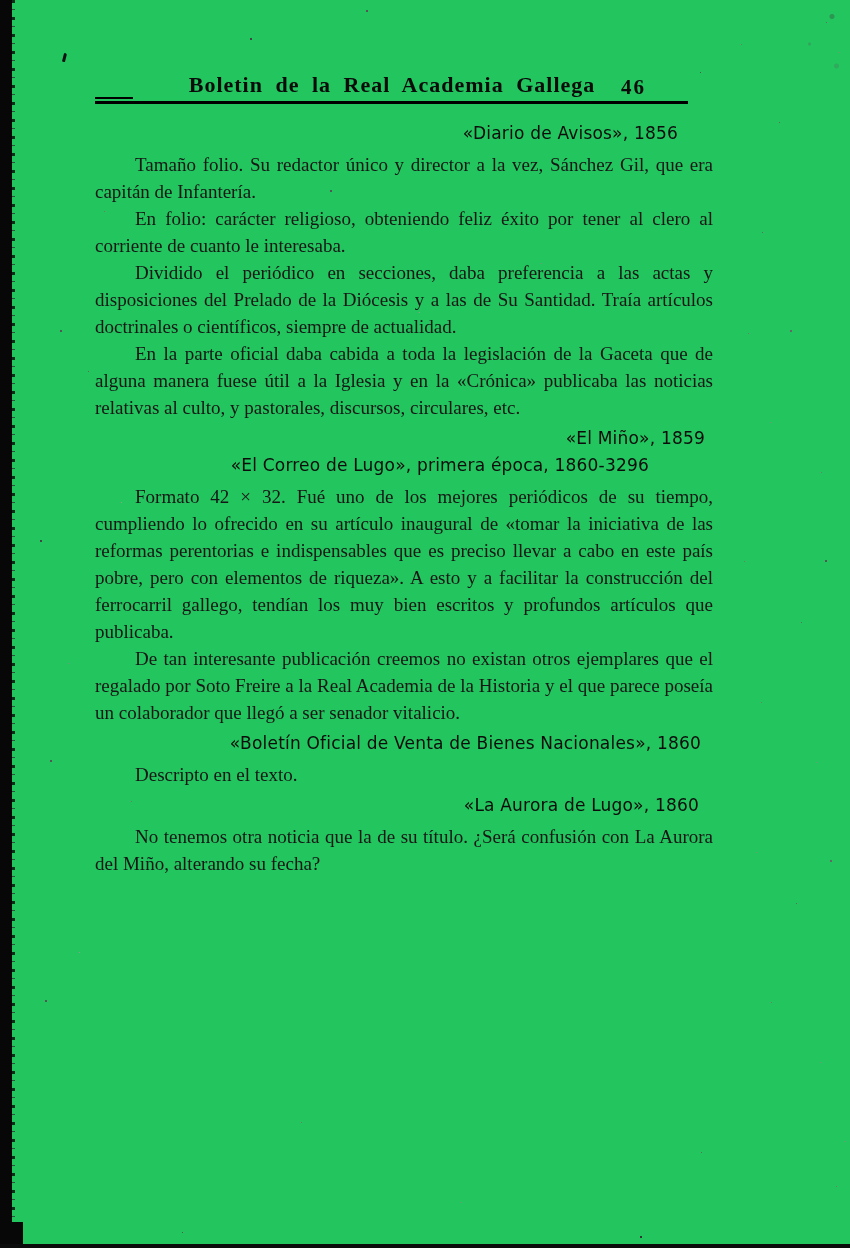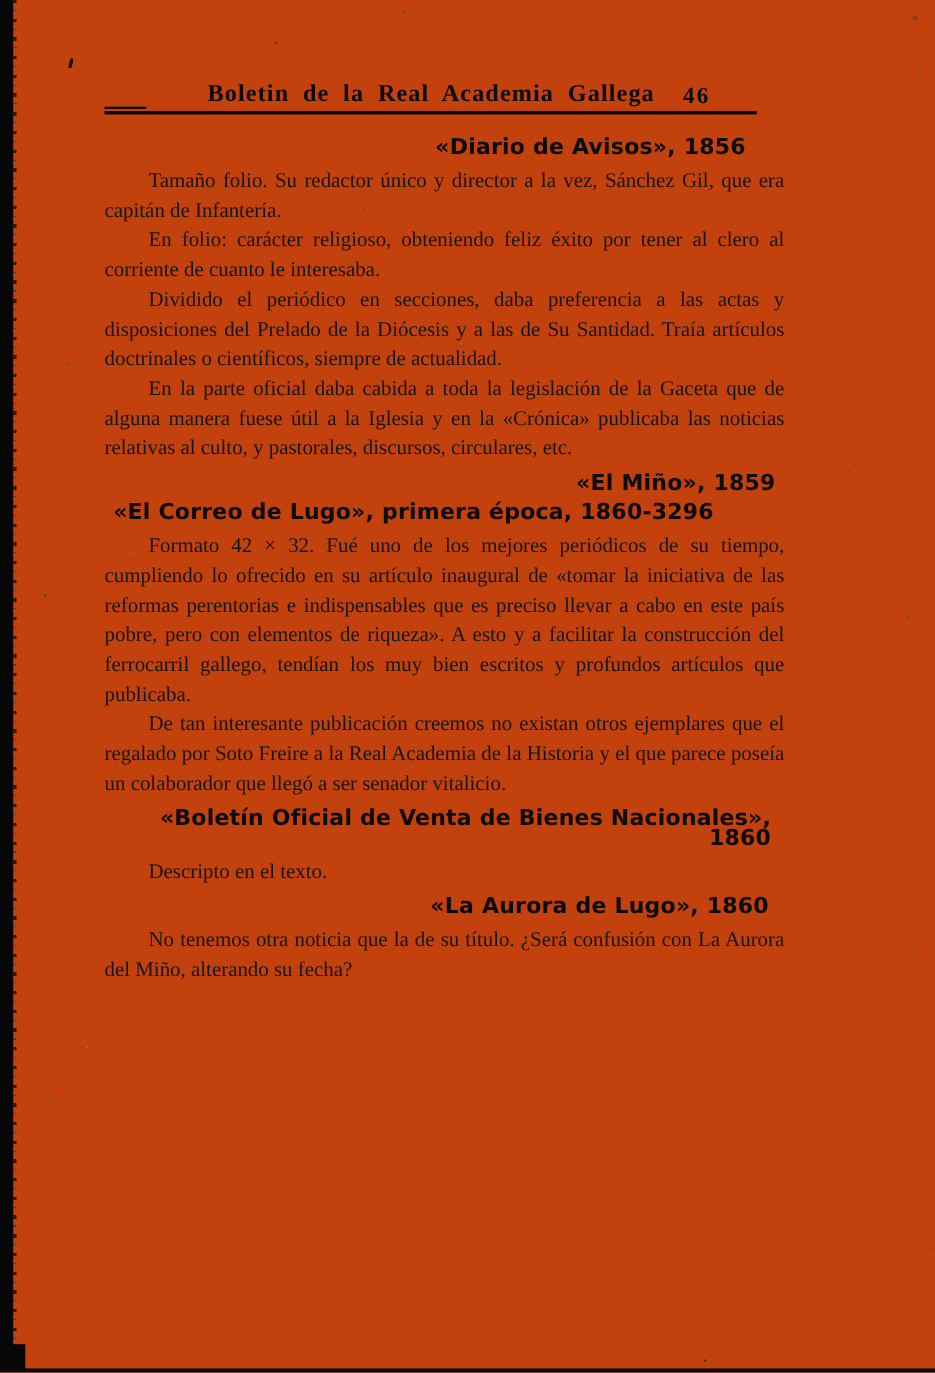--- a/index.html
+++ b/index.html
@@ -1,18 +1,18 @@
 <!DOCTYPE html>
 <html lang="es"><head>
 <meta charset="utf-8">
 <style>
   html,body { margin:0; padding:0; background:#d9d9d9; }
   .page {
     position:relative; width:850px; height:1248px;
-    background:#c2410c; overflow:hidden;
+    background:#22c55e; overflow:hidden;
     font-family:"Liberation Serif", serif;
   }
   
   .binding-bar { position:absolute; left:0; top:0; width:12px; height:1246px; background:#070707; }
   .binding-bar-edge { position:absolute; left:12px; top:0; width:3px; height:1246px;
     background:repeating-linear-gradient(to bottom,#070707 0 3px, transparent 3px 9px, #333 9px 10px, transparent 10px 17px); opacity:.8; }
   .bottom-blob { position:absolute; left:0; top:1222px; width:23px; height:24px; background:#070707; }
   .bottom-edge { position:absolute; left:0; top:1244px; width:850px; height:4px; background:#0b0b0b; }
   .corner-smudge { position:absolute; right:0; top:0; width:90px; height:110px;
     background:radial-gradient(circle at 80% 15%, rgba(60,60,60,.35) 0 2px, transparent 3px),
@@ -35,21 +35,21 @@
       45px 1000px #555, 640px 1236px #333, 366px 10px #555; }
   
   .journal-title { position:absolute; top:72px; left:95px; width:594px; text-align:center;
     font-weight:bold; font-size:22px; letter-spacing:1px; word-spacing:6px; color:#0b0b0b; }
   .page-number { position:absolute; top:75px; left:621px; font-weight:bold; font-size:21px;
     letter-spacing:2px; color:#0b0b0b; }
   .header-rule { position:absolute; top:101px; left:95px; width:593px; height:3px; background:#000; }
   .header-rule-dash { position:absolute; top:97px; left:95px; width:38px; height:2px; background:#000; }
   
   .page-body { position:absolute; top:116px; left:95px; width:618px; color:#161616; }
-  .entry-heading { font-family:"DejaVu Sans", sans-serif; font-weight:bold; font-size:20px;
+  .entry-heading { font-family:"DejaVu Sans", sans-serif; font-weight:normal; font-size:17px;
     line-height:18px; text-align:right; margin:8px 0 9px; color:#0c0c0c; letter-spacing:.2px; }
   .body-par { margin:0; font-size:19px; line-height:27px; text-align:justify; text-indent:40px; }
   .it { }
 </style>
 </head>
 <body>
 
 <div class="page">
   <div class="binding-bar"></div>
   <div class="binding-bar-edge"></div>

